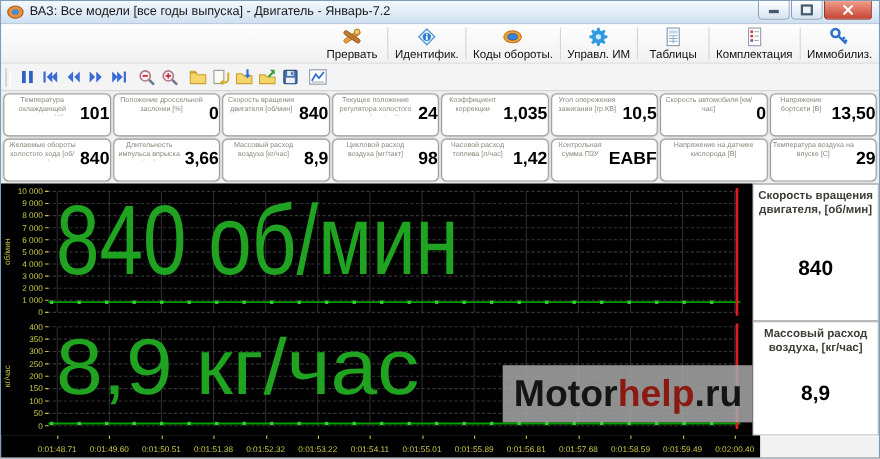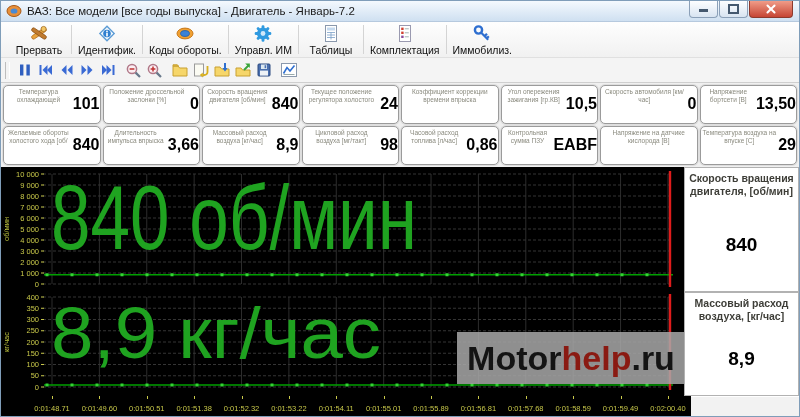--- a/index.html
+++ b/index.html
@@ -9,21 +9,21 @@
   .app-ico{width:16px;height:14px;display:inline-flex;}
   .title{font-size:11.5px;color:#1a1a1a;margin-left:5px;flex:1;white-space:nowrap;overflow:hidden;}
   .winbtns{display:flex;align-self:flex-start;margin-right:6px;}
   .wb{width:27px;height:16px;border:1px solid #8ba0b8;border-top:none;border-radius:0 0 4px 4px;margin-left:1px;background:linear-gradient(#fdfeff,#d8e4f1);position:relative;cursor:default;}
   .g-min{position:absolute;left:9px;top:8px;width:9px;height:3px;background:#44586e;}
   .g-max{position:absolute;left:8px;top:3px;width:7px;height:6px;border:2px solid #44586e;}
   .wb.close{width:42px;background:linear-gradient(#f09c88,#c64534);border-color:#8d3a2d;}
   .g-x1,.g-x2{position:absolute;left:15px;top:7px;width:12px;height:2px;background:#fff;border-radius:1px;}
   .g-x1{transform:rotate(45deg);} .g-x2{transform:rotate(-45deg);}
   
-  .toolbar{height:36px;background:linear-gradient(#fefefe,#f1f1f1);border-bottom:1px solid #e0e0e0;display:flex;align-items:stretch;padding-left:6px;box-sizing:border-box;}
+  .toolbar{height:36px;background:linear-gradient(#fefefe,#f1f1f1);border-bottom:1px solid #e0e0e0;display:flex;align-items:stretch;padding-left:6px;box-sizing:border-box;justify-content:flex-end;}
   .tb-btn{display:flex;flex-direction:column;align-items:center;justify-content:center;padding:1px 6px;min-width:52px;}
   .tb-ico{height:19px;display:flex;align-items:center;}
   .tb-ico svg{display:block;}
   .tb-lbl{font-size:10.5px;color:#111;white-space:nowrap;margin-top:1px;}
   .tb-sep{width:1px;background:#d4d4d4;margin:3px 0;}
   
   .qbar{height:25px;background:#f4f4f4;border-bottom:1px solid #cfcfcf;display:flex;align-items:center;padding-left:4px;box-sizing:border-box;}
   .grip{width:3px;height:17px;border-left:1px solid #bdbdbd;border-right:1px solid #fff;margin-right:4px;}
   .q-btn{width:21px;height:21px;display:flex;align-items:center;justify-content:center;}
   
@@ -261,20 +261,21 @@
       <div class="pcell">
         <div class="plabel">Скорость вращения двигателя [об/мин]</div>
         <div class="pval">840</div>
       </div>
       <div class="pcell">
         <div class="plabel">Текущее положение регулятора холостого хода [шаг(ов)]</div>
         <div class="pval">24</div>
       </div>
       <div class="pcell">
         <div class="plabel">Коэффициент коррекции времени впрыска</div>
+        <div class="pval">1,035</div>
       </div>
       <div class="pcell">
         <div class="plabel">Угол опережения зажигания [гр.КВ]</div>
         <div class="pval">10,5</div>
       </div>
       <div class="pcell">
         <div class="plabel">Скорость автомобиля [км/час]</div>
         <div class="pval">0</div>
       </div>
       <div class="pcell">
@@ -292,21 +293,21 @@
       <div class="pcell">
         <div class="plabel">Массовый расход воздуха [кг/час]</div>
         <div class="pval">8,9</div>
       </div>
       <div class="pcell">
         <div class="plabel">Цикловой расход воздуха [мг/такт]</div>
         <div class="pval">98</div>
       </div>
       <div class="pcell">
         <div class="plabel">Часовой расход топлива [л/час]</div>
-        <div class="pval">0,86</div>
+        <div class="pval">1,42</div>
       </div>
       <div class="pcell">
         <div class="plabel">Контрольная сумма ПЗУ</div>
         <div class="pval">EABF</div>
       </div>
       <div class="pcell">
         <div class="plabel">Напряжение на датчике кислорода [В]</div>
       </div>
       <div class="pcell">
         <div class="plabel">Температура воздуха на впуске [C]</div>

